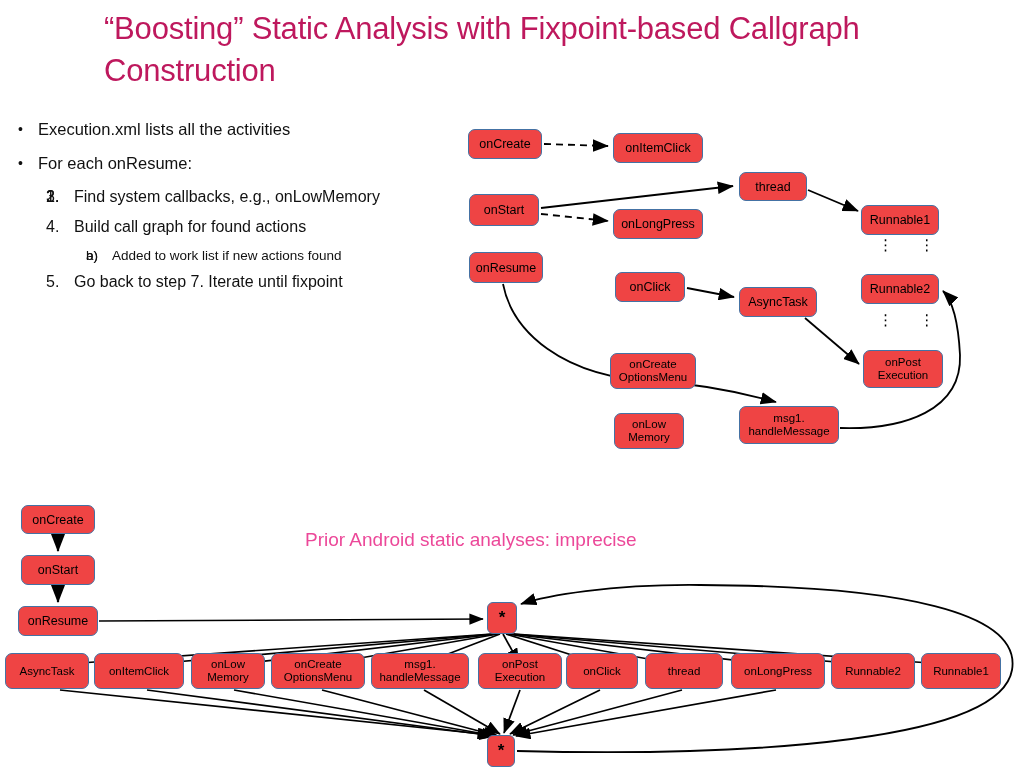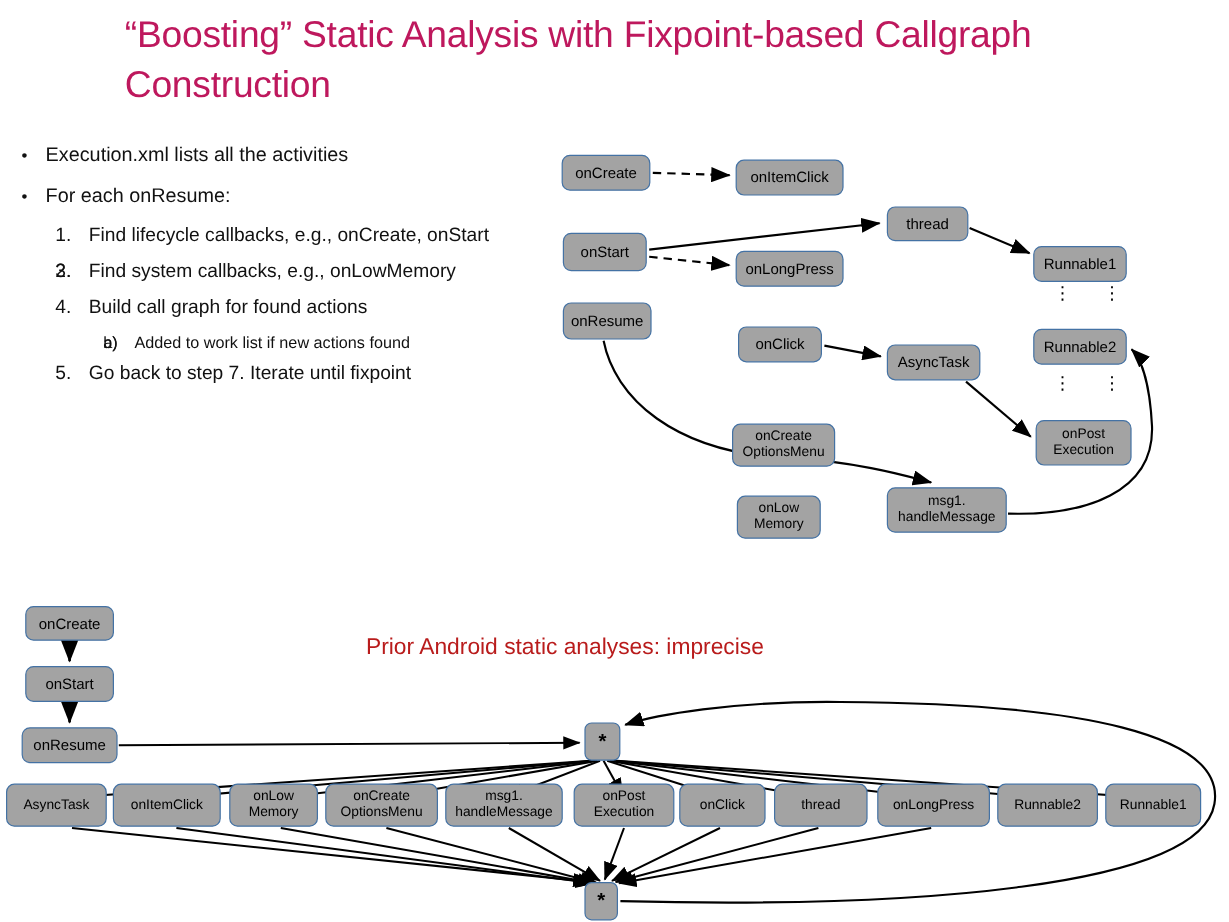--- a/index.html
+++ b/index.html
@@ -79,21 +79,21 @@
     left: 78px;
     top: 0;
     font-size: 13.5px;
     width: 22px;
   }
 
   
   .node {
     position: absolute;
     box-sizing: border-box;
-    background: #a3a3a3;
+    background: #ef4444;
     border: 1.6px solid #4472a4;
     border-radius: 7px;
     display: flex;
     align-items: center;
     justify-content: center;
     text-align: center;
     font-size: 12.5px;
     line-height: 14px;
     color: #000;
     z-index: 5;
@@ -114,21 +114,21 @@
     z-index: 4;
     line-height: 14px;
   }
 
   
   #mid-caption {
     position: absolute;
     left: 305px;
     top: 529px;
     font-size: 19px;
-    color: #b91c1c;
+    color: #ec4899;
   }
 
   svg.edges {
     position: absolute;
     left: 0;
     top: 0;
     width: 1024px;
     height: 768px;
     pointer-events: none;
     z-index: 1;
@@ -144,21 +144,20 @@
   <div class="b-l1">
     <span class="marker">•</span>
     <span>Execution.xml lists all the activities</span>
   </div>
   <div class="b-l1">
     <span class="marker">•</span>
     <span>For each onResume:</span>
   </div>
   <div class="b-l2">
     <span class="marker">1.</span>
-    <span>Find lifecycle callbacks, e.g., onCreate, onStart</span>
   </div>
   <div class="b-l2">
     <span class="marker">2.</span>
   </div>
   <div class="b-l2">
     <span class="marker">3.</span>
     <span>Find system callbacks, e.g., onLowMemory</span>
   </div>
   <div class="b-l2">
     <span class="marker">4.</span>

